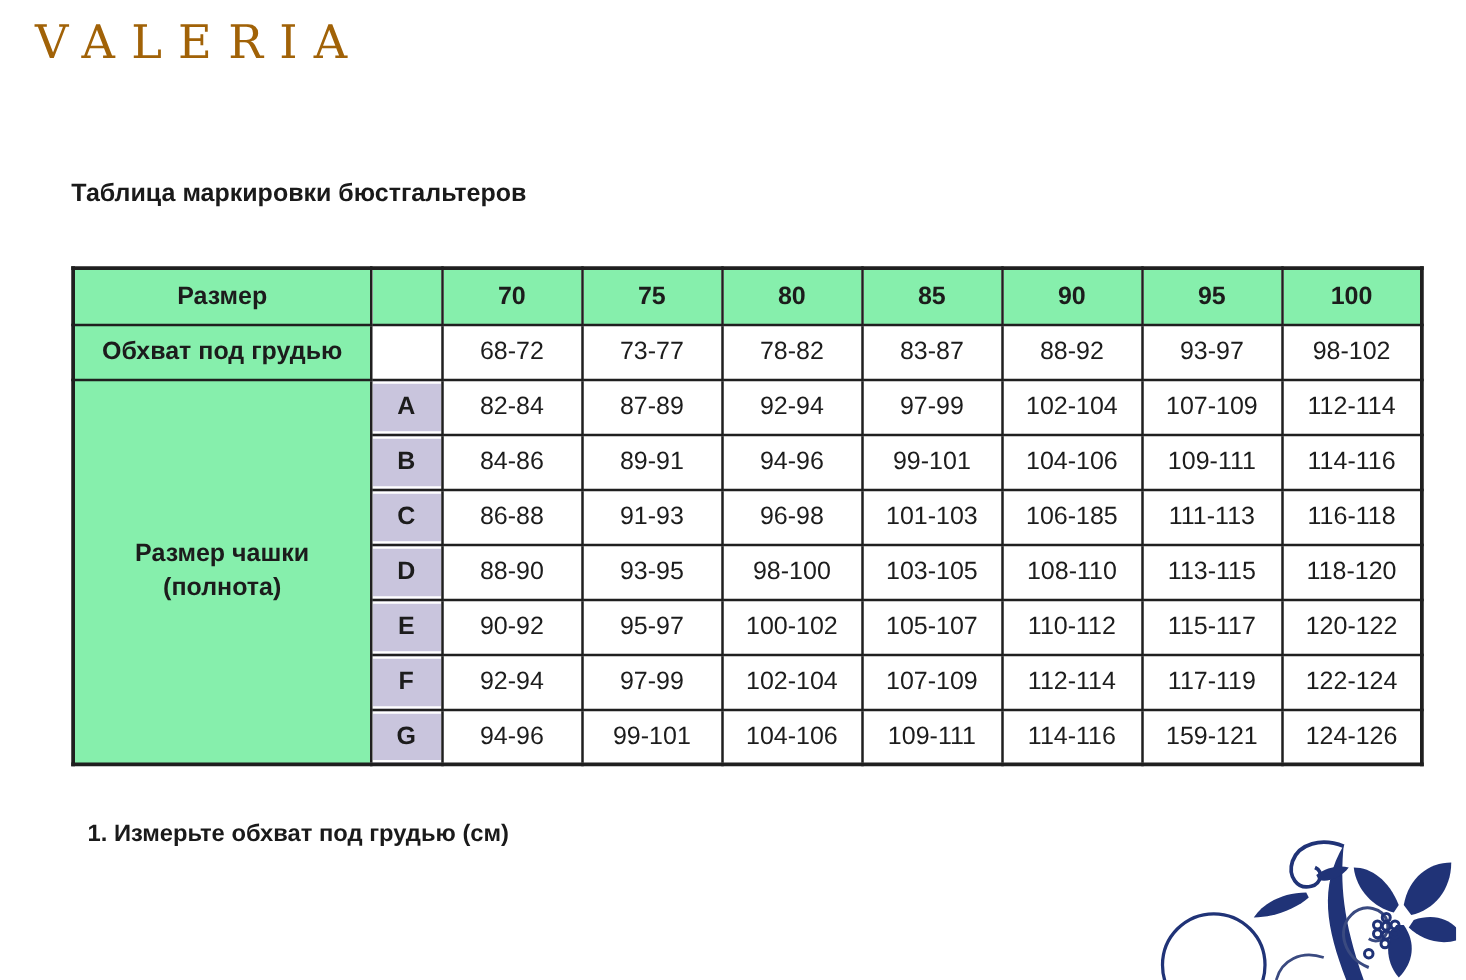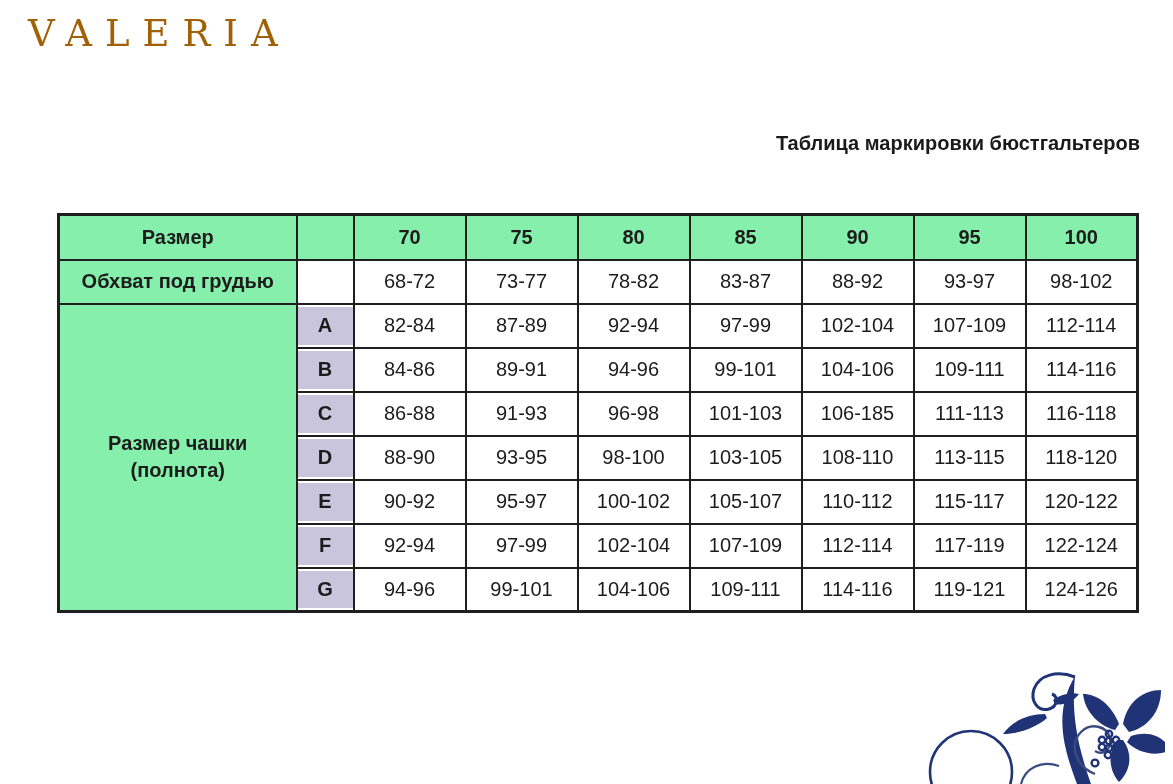--- a/index.html
+++ b/index.html
@@ -18,23 +18,23 @@
     position:absolute; left:28px; top:12px;
     font-family:"DejaVu Serif", serif;
     font-size:37px;
     font-weight:normal;
     letter-spacing:13px;
     color:#a16207;
   }
 
   
   .title {
-    position:absolute; left:57px; top:132px;
+    position:absolute; left:57px; top:144px;
     width:1083px;
-    text-align:right;
+    text-align:left;
     font-size:20px;
     font-weight:bold;
     color:#1a1a1a;
   }
 
   
   table.size-table {
     position:absolute; left:57px; top:213px;
     border-collapse:collapse;
     table-layout:fixed;
@@ -187,27 +187,28 @@
     <td>117-119</td>
     <td>122-124</td>
   </tr>
   <tr style="height:44px">
     <td class="lav">G</td>
     <td>94-96</td>
     <td>99-101</td>
     <td>104-106</td>
     <td>109-111</td>
     <td>114-116</td>
-    <td>119-121</td>
+    <td>159-121</td>
     <td>124-126</td>
   </tr>
 </tbody>
   </table>
 
 <div class="instructions">
+  <p class="step">1. Измерьте обхват под грудью (см)</p>
 </div>
 
 <div class="ornament">
   <svg width="240" height="114" viewBox="0 0 240 114" xmlns="http://www.w3.org/2000/svg">
 
     <circle cx="46" cy="102" r="41" fill="none" stroke="#203377" stroke-width="2.6"></circle>
 
     <path d="M96 114 C 100 98 116 90 134 96" fill="none" stroke="#3a4a80" stroke-width="2.2"></path>
 
     <path d="M152 114 C 136 72 130 40 150 6 C 147 36 149 66 166 114 Z" fill="#203377"></path>

